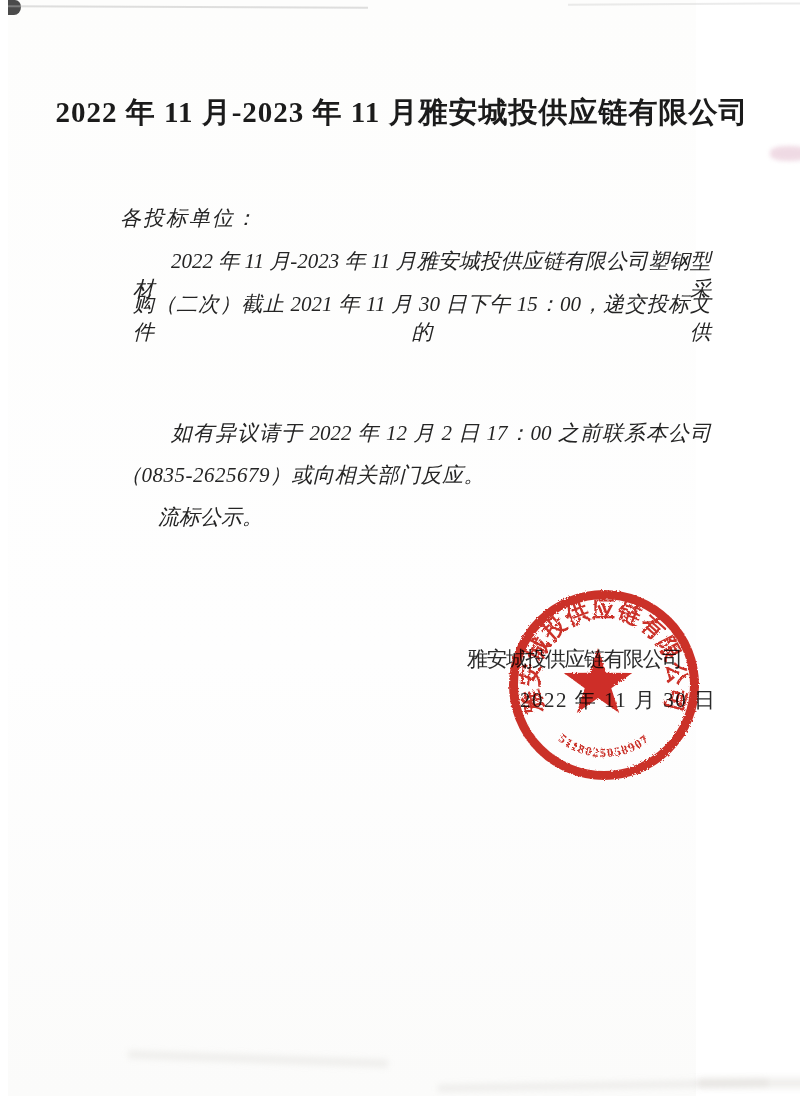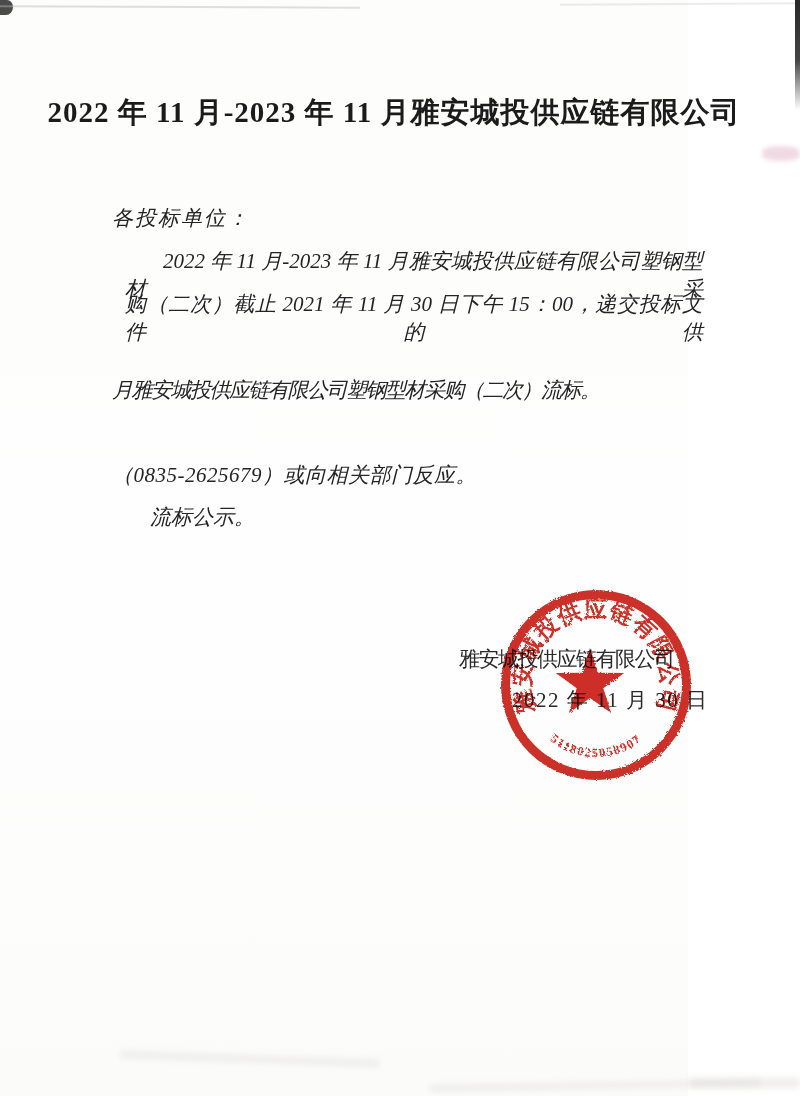--- a/index.html
+++ b/index.html
@@ -4,21 +4,21 @@
 <style>
   * { margin: 0; padding: 0; box-sizing: border-box; }
   html, body { width: 800px; height: 1096px; }
   body {
     font-family: "Liberation Serif", "DejaVu Serif", serif;
     background: #ffffff;
     position: relative;
     overflow: hidden;
   }
   .page {
-    position: absolute; left: 0; top: 0; width: 688px; height: 1096px;
+    position: absolute; left: 8px; top: 0; width: 688px; height: 1096px;
     background: linear-gradient(180deg, #fdfdfc 0%, #fefefe 60%, #fbfbfa 100%);
   }
   .title {
     position: absolute; left: 0; width: 788px; text-align: center;
     font-size: 29px; font-weight: bold; color: #1b1b1b; letter-spacing: 1px;
     white-space: nowrap;
   }
   .title-l1 { top: 93px; }
   .title-l2 { top: 139px; }
   .line {
@@ -78,21 +78,21 @@
   <div class="artifact smudge-pink"></div>
   <div class="artifact speckle-a"></div>
   <div class="artifact speckle-b"></div>
   <div class="artifact speckle-c"></div>
 
   <div class="title title-l1">2022 年 11 月-2023 年 11 月雅安城投供应链有限公司</div>
 
   <div class="line salutation">各投标单位：</div>
   <div class="line bl0 indent justify">2022 年 11 月-2023 年 11 月雅安城投供应链有限公司塑钢型材采</div>
   <div class="line bl1 justify">购（二次）截止 2021 年 11 月 30 日下午 15：00，递交投标文件的供</div>
-  <div class="line bl3">月雅安城投供应链有限公司塑钢型材采购（二次）流标。</div>
+  <div class="line bl4 indent justify">如有异议请于 2022 年 12 月 2 日 17：00 之前联系本公司</div>
   <div class="line bl5">（0835-2625679）或向相关部门反应。</div>
   <div class="line bl6 indent">流标公示。</div>
 
   <div class="sig-company">雅安城投供应链有限公司</div>
   <div class="sig-date">2022 年 11 月 30 日</div>
 
   <div class="seal">
     <svg viewBox="0 0 220 220" xmlns="http://www.w3.org/2000/svg">
       <defs>
         <filter id="rough" x="-10%" y="-10%" width="120%" height="120%">

